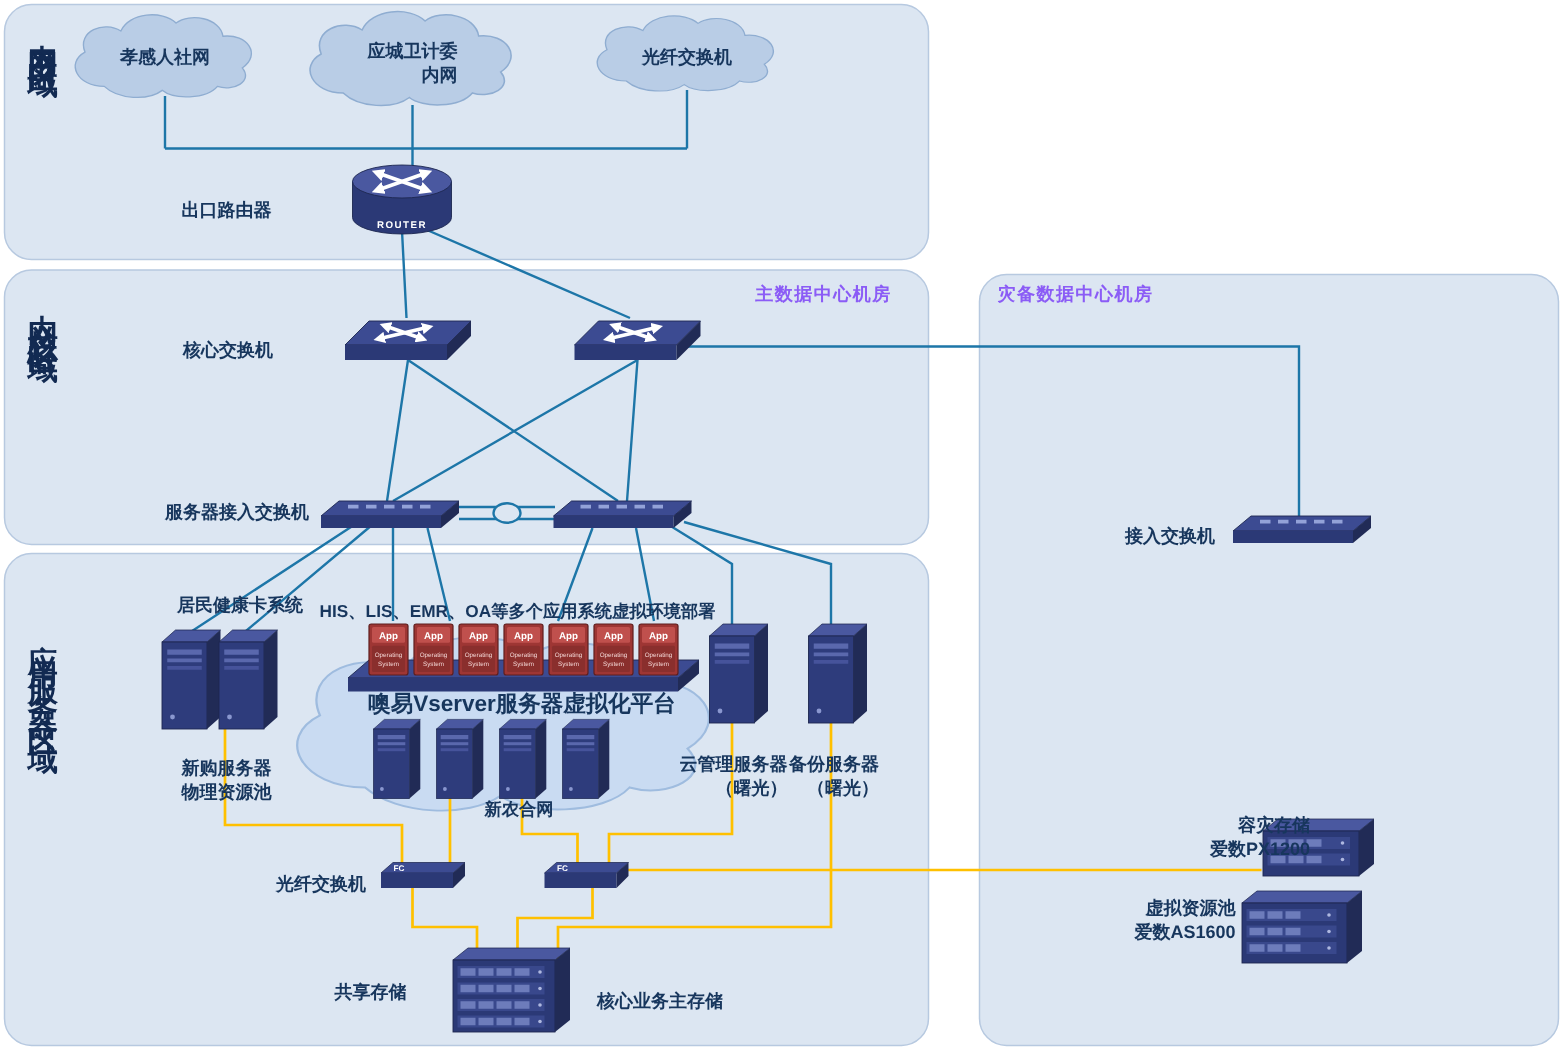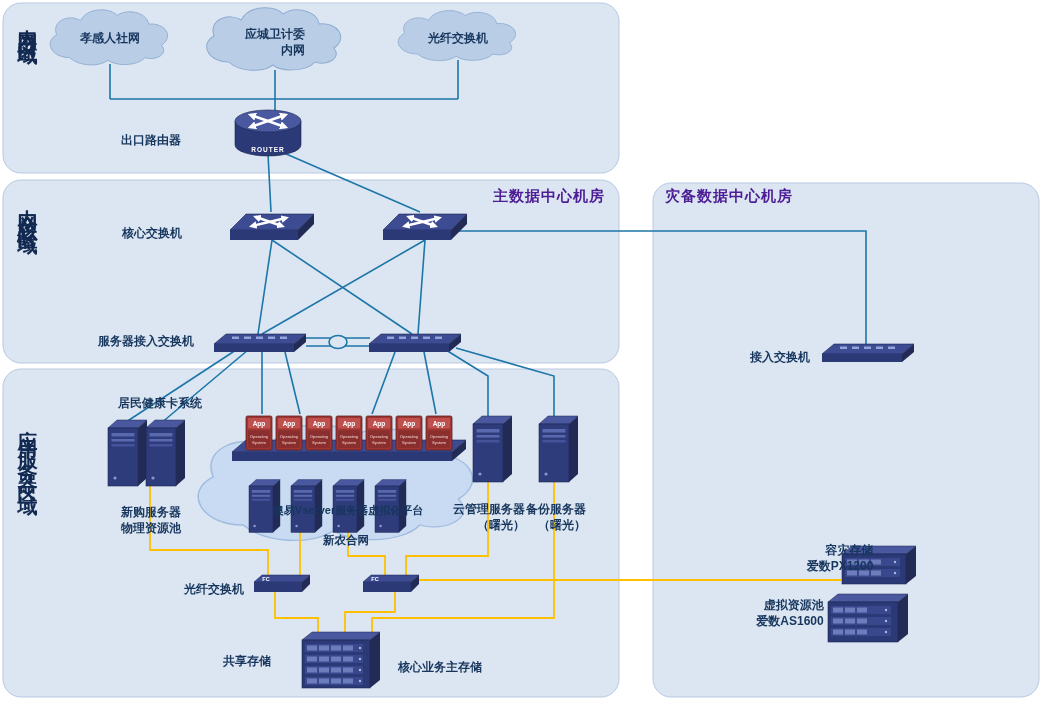--- a/index.html
+++ b/index.html
@@ -1,22 +1,22 @@
 <!DOCTYPE html>
 <html><head>
 <meta charset="utf-8">
 <style>
   html,body{margin:0;padding:0;background:#fff;}
   #stage{position:relative;width:1042px;height:701px;font-family:"Liberation Sans",sans-serif;overflow:hidden;background:#fff;}
   #diagram{position:absolute;left:0;top:0;}
   .lbl{position:absolute;transform:translateX(-50%);white-space:nowrap;text-align:right;
        font-size:12px;font-weight:bold;color:#17365d;line-height:16px;}
-  .lbl.small{font-size:11px;line-height:12px;margin-top:40px;}
+  .lbl.small{font-size:15px;line-height:12px;}
   .lbl.mid{font-size:11.5px;}
-  .lbl.room{font-size:15px;color:#4c1d95;letter-spacing:1px;}
+  .lbl.room{font-size:12px;color:#8b5cf6;letter-spacing:1px;}
   .lbl.left-anchor{transform:none;text-align:right;}
   .vtitle{position:absolute;left:14px;width:28px;writing-mode:vertical-rl;text-orientation:upright;
           font-size:20px;font-weight:bold;color:#122a52;white-space:nowrap;}
 </style>
 </head>
 <body>
 
 <div id="stage">
 
 <svg id="diagram" width="1042" height="701" viewBox="0 0 1042 701">
@@ -245,28 +245,29 @@
 
 <div class="lbl" style="left:110px;top:30px;">孝感人社网</div>
 <div class="lbl" style="left:275px;top:26px;">
   <div>应城卫计委</div>
   <div>内网</div>
 </div>
 <div class="lbl" style="left:458px;top:30px;">光纤交换机</div>
 
 <div class="lbl" style="left:151px;top:132px;">出口路由器</div>
 <div class="lbl" style="left:152px;top:225px;">核心交换机</div>
-<div class="lbl" style="left:146px;top:333px;">服务器接入交换机</div>
+<div class="lbl" style="left:158px;top:333px;">服务器接入交换机</div>
 
 <div class="lbl" style="left:160px;top:395px;">居民健康卡系统</div>
 <div class="lbl" style="left:151px;top:504px;">
   <div>新购服务器</div>
   <div>物理资源池</div>
 </div>
 
+<div class="lbl mid" style="left:345px;top:400px;">HIS、LIS、EMR、OA等多个应用系统虚拟环境部署</div>
 <div class="lbl small" style="left:348px;top:464px;">噢易Vserver服务器虚拟化平台</div>
 <div class="lbl mid" style="left:346px;top:532px;">新农合网</div>
 
 <div class="lbl" style="left:489px;top:501px;">
   <div>云管理服务器</div>
   <div>（曙光）</div>
 </div>
 <div class="lbl" style="left:556px;top:501px;">
   <div>备份服务器</div>
   <div>（曙光）</div>

